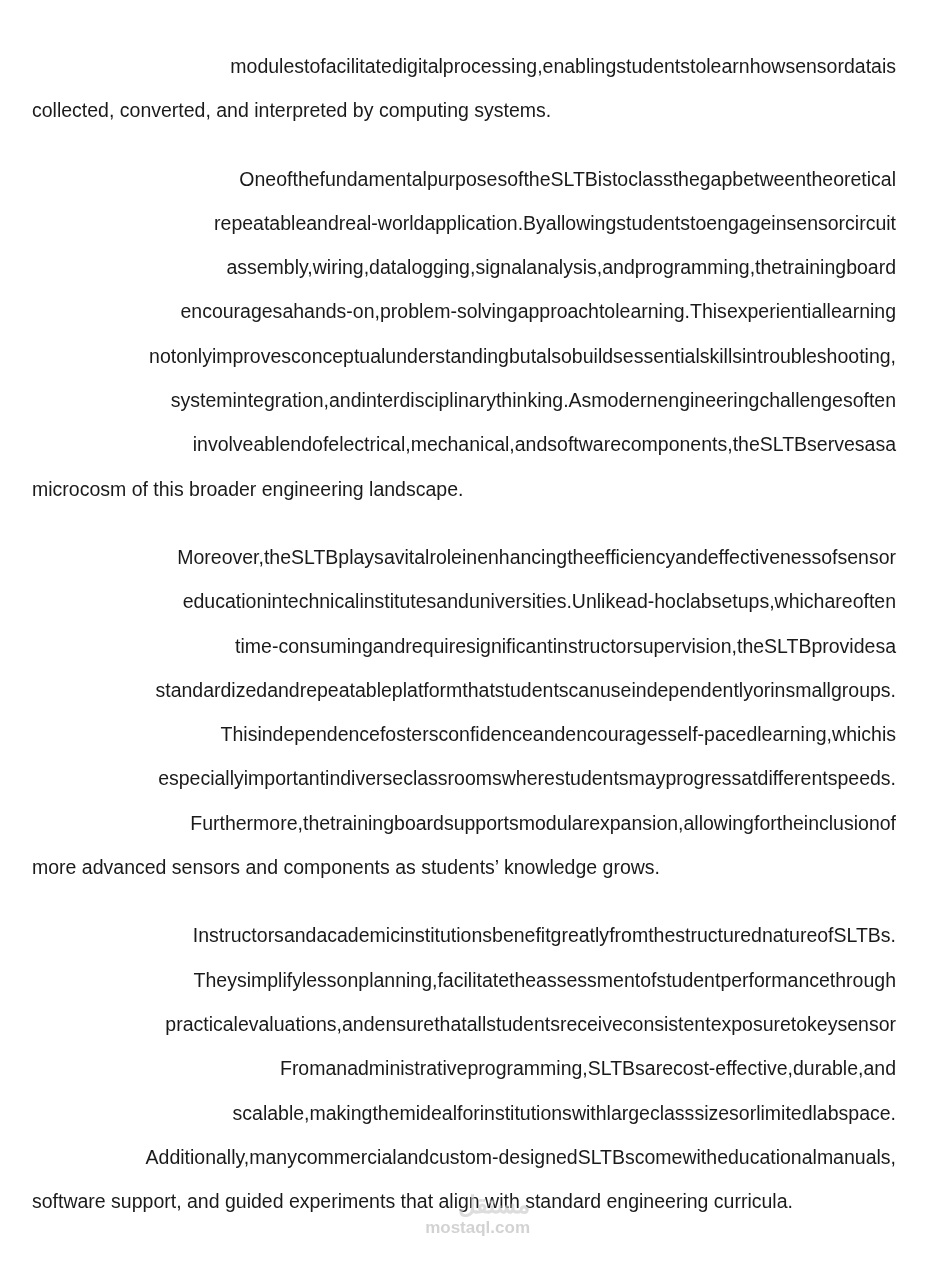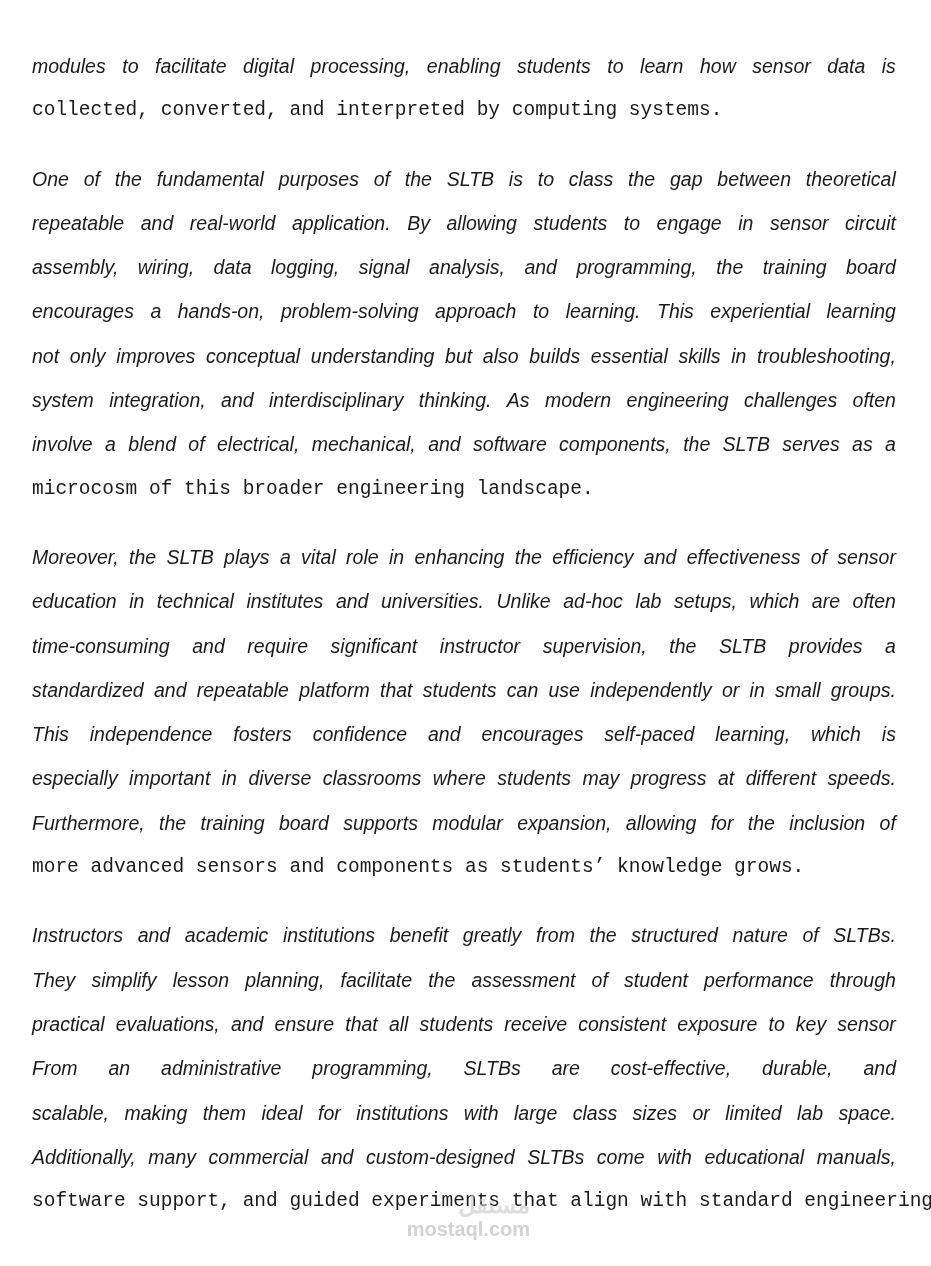--- a/index.html
+++ b/index.html
@@ -2,25 +2,25 @@
 <html><head>
 <meta charset="utf-8">
 <style>
   html, body { margin:0; padding:0; background:#ffffff; }
   body { width:931px; height:1266px; position:relative; overflow:hidden;
          font-family:"Liberation Sans", sans-serif; color:#1a1a1a; }
   .page { position:absolute; left:32px; top:44px; width:864px; }
   .para { margin:0 0 24px 0; }
   .line { display:block; font-size:19.5px; height:44.3px; line-height:44.3px;
           text-align:justify; text-align-last:justify; white-space:nowrap; overflow:visible; }
-  .line.last { text-align-last:left;font-family:Liberation Mono, monospace; }
-  .jline { display:flex; justify-content:space-between;font-style:italic; }
+  .line.last { text-align-last:left; }
+  .jline { display:flex; justify-content:flex-end; }
   .watermark { position:absolute; left:400px; top:1192px; width:130px; text-align:right; color:#c8c8c8; }
   .wm-logo { font-size:24px; font-weight:bold; letter-spacing:1px; opacity:0.6; height:26px; line-height:26px; }
-  .wm-text { font-size:20px; font-weight:bold; opacity:0.8; }
+  .wm-text { font-size:17px; font-weight:bold; opacity:0.8; }
 </style>
 </head>
 <body>
 
 <div class="page" id="doc">
     <div class="para">
       <span class="line jline">
         <span>modules</span>
         <span>to</span>
         <span>facilitate</span>

